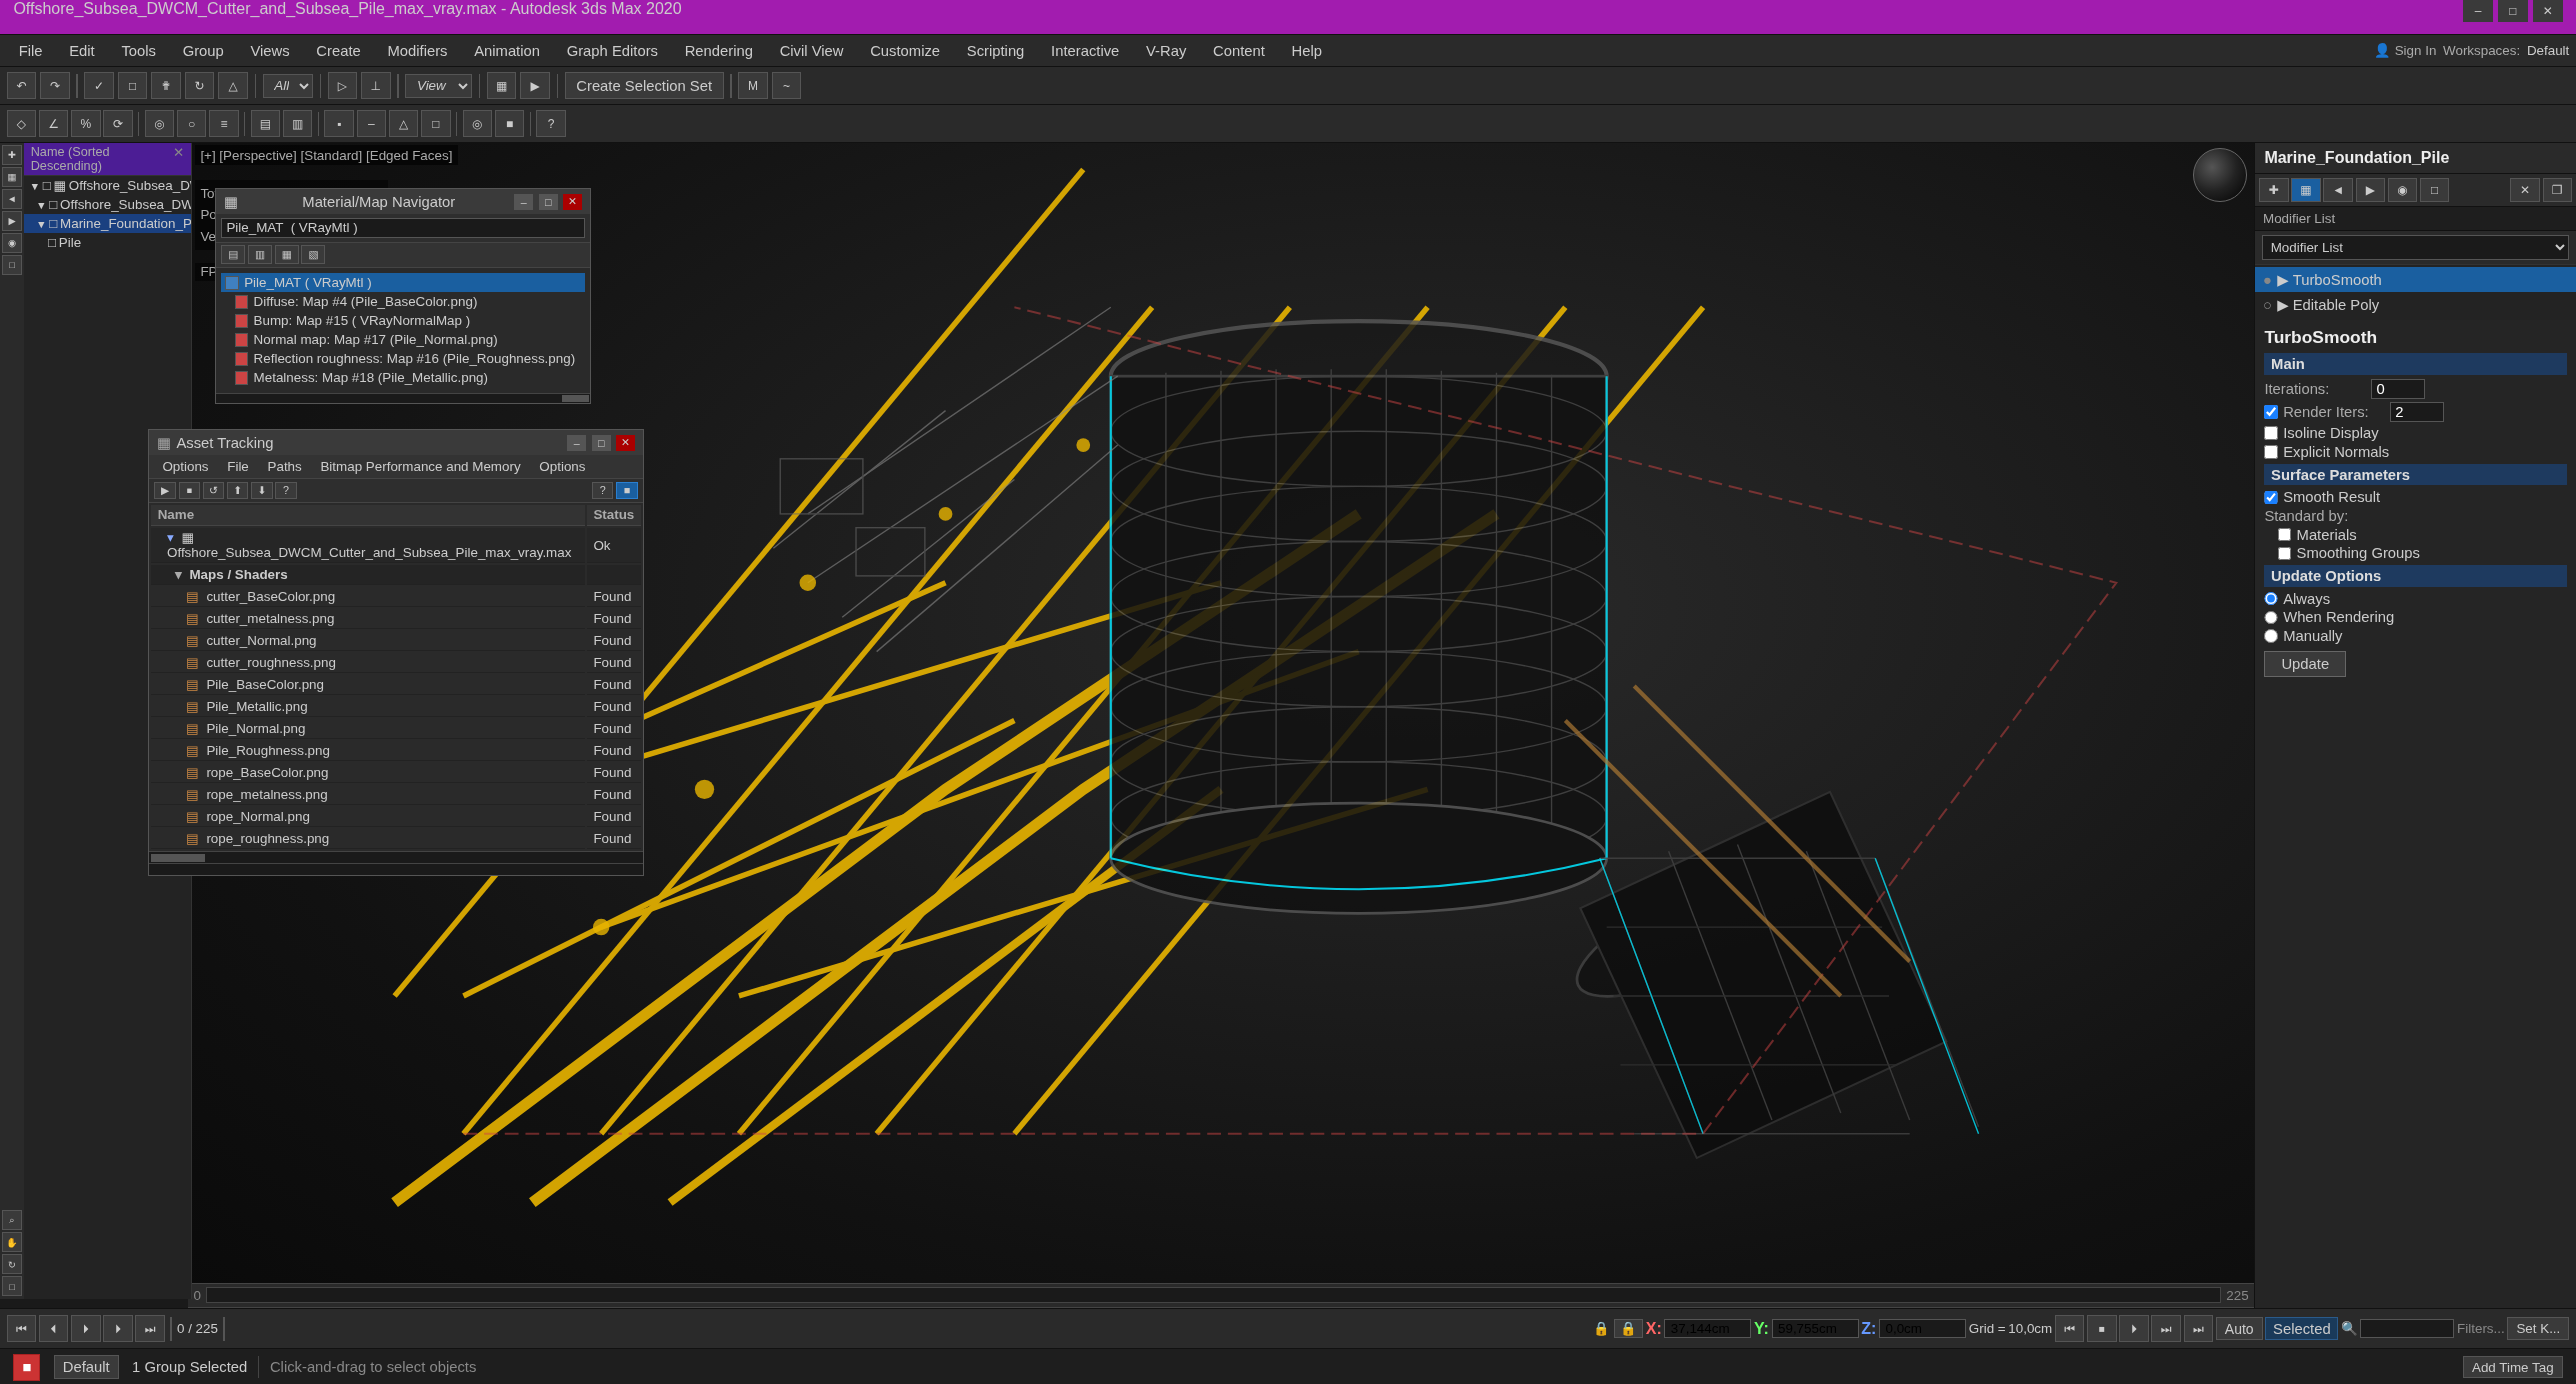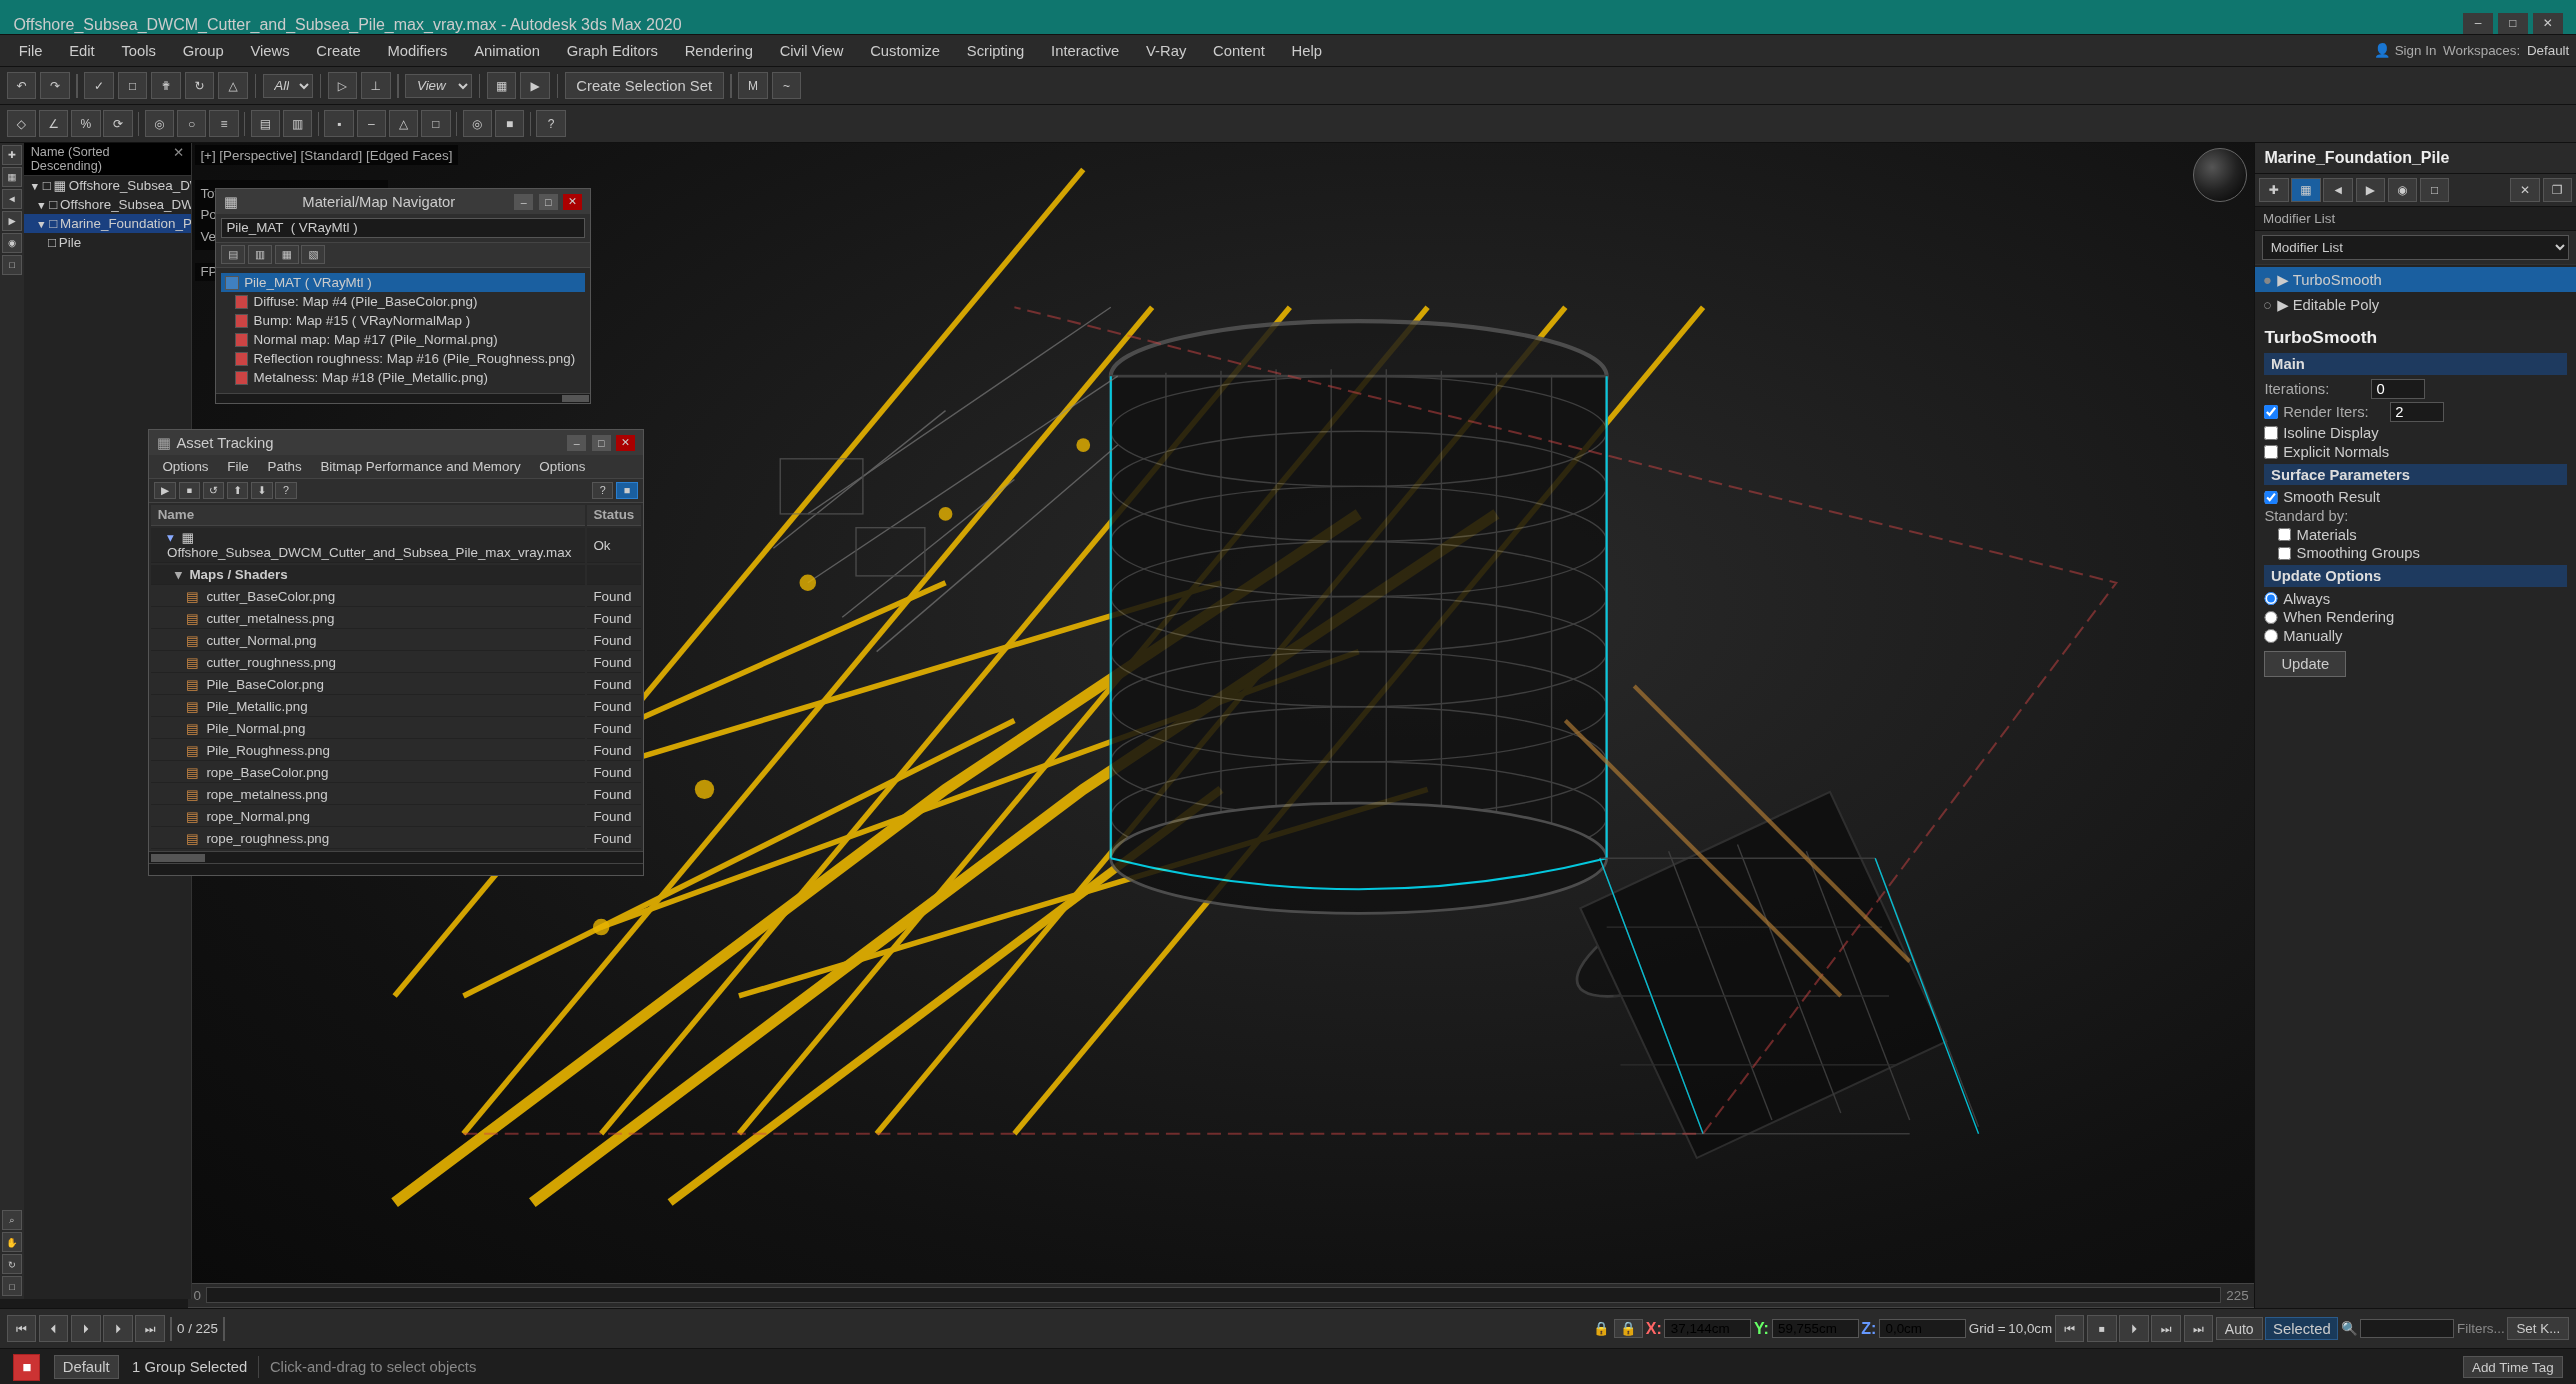--- a/index.html
+++ b/index.html
@@ -11,23 +11,23 @@
       font-size: 16px;
       color: #cccccc;
       overflow: hidden;
       position: relative;
     }
 
     
     #titlebar {
       width: 100%;
       height: 35px;
-      background: #0f766e;
-      display: flex;
-      align-items: flex-end;
+      background: #a21caf;
+      display: flex;
+      align-items: flex-start;
       justify-content: space-between;
       padding: 0 13.4px;
       border-bottom: 0.7px solid #111;
       position: absolute;
       top: 0; left: 0;
       z-index: 100;
     }
     #titlebar-controls {
       display: flex;
       gap: 5.4px;
@@ -550,21 +550,21 @@
       width: 168px;
       height: calc(100% - 228px);
       background: #232323;
       border-right: 0.7px solid #333;
       z-index: 55;
     }
     #scene-panel-header {
       display: flex;
       justify-content: flex-end;
       padding: 2.7px 6.7px;
-      background: #000000;
+      background: #4c1d95;
       border-bottom: 0.7px solid #333;
     }
     .sp-close {
       color: #888;
       cursor: pointer;
       font-size: 13.4px;
     }
     .sp-item {
       display: flex;
       align-items: center;

